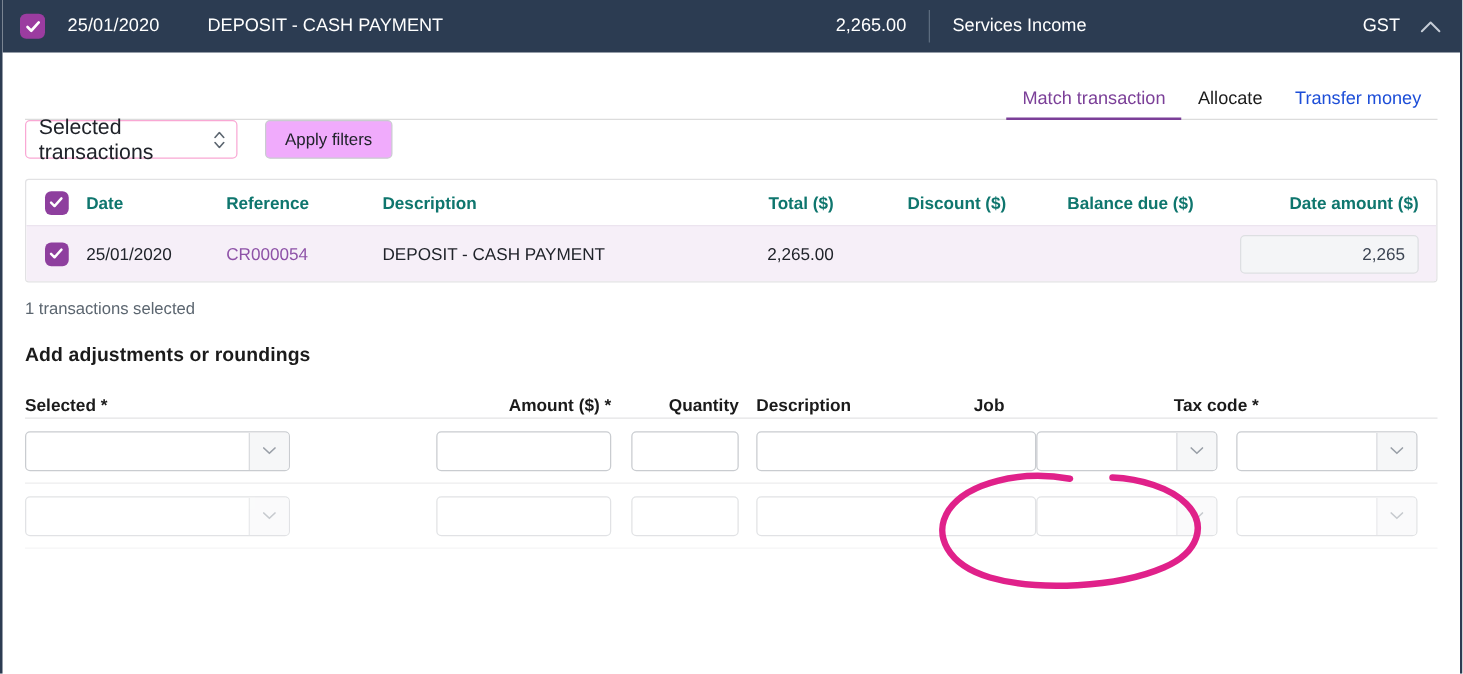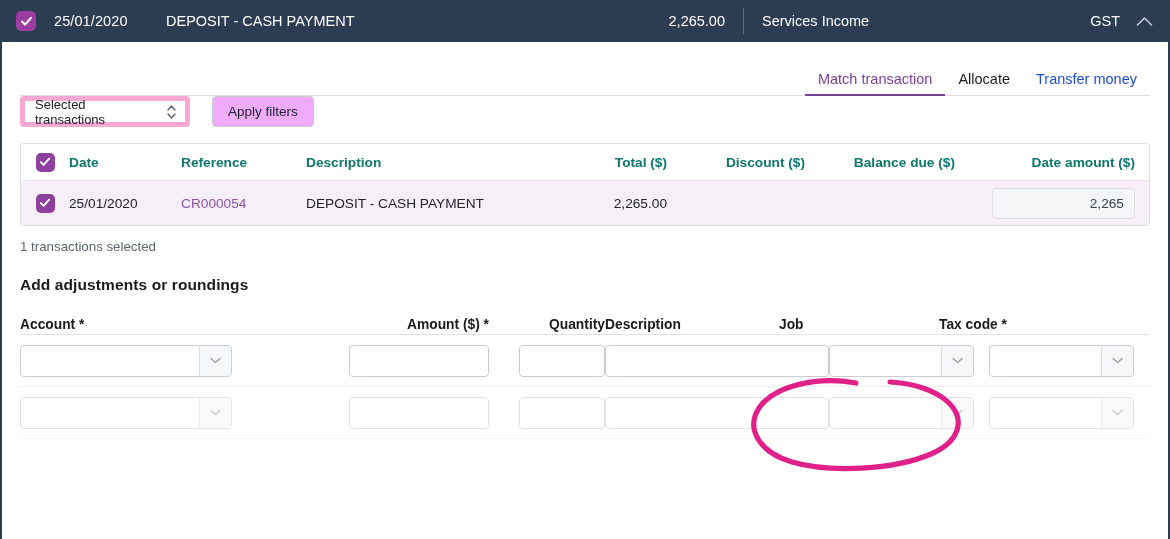--- a/index.html
+++ b/index.html
@@ -108,26 +108,26 @@
     font-size: 13px;
     color: #5c6670;
     margin-top: 23px;
     margin-bottom: 6px;
   }
   .filter-row { display: flex; align-items: center; gap: 22px; }
 
   .select-box {
     position: relative;
     width: 170px; height: 31px;
-    border: 5px solid #f9a8d4;
+    border: 1px solid #f9a8d4;
     border-radius: 4px;
     background: #fff;
     display: flex; align-items: center;
     padding: 0 28px 0 10px;
-    font-size: 13px;
+    font-size: 17px;
     color: #20232a;
     cursor: pointer;
   }
   .select-box .stepper {
     position: absolute; right: 9px; top: 50%;
     transform: translateY(-50%);
     display: flex; flex-direction: column; gap: 2px;
   }
   .btn-secondary {
     height: 31px;
@@ -219,21 +219,21 @@
   .adj-row {
     display: flex;
     align-items: center;
     height: 52px;
     border-bottom: 1px solid #ededee;
   }
   .adj-row.faded { opacity: .55; }
 
   .col-account  { width: 325px; flex: 0 0 auto; }
   .col-amount   { width: 160px; flex: 0 0 auto; text-align: right; padding-right: 16px;}
-  .col-qty      { width: 100px; flex: 0 0 auto; text-align: right; }
+  .col-qty      { width: 100px; flex: 0 0 auto; text-align: right; padding-right: 14px;}
   .col-desc     { flex: 1 1 auto; }
   .col-job      { width: 160px; flex: 0 0 auto; }
   .col-tax      { width: 165px; flex: 0 0 auto; }
   .col-del      { width: 46px; flex: 0 0 auto; display:flex; align-items:center; justify-content:center;}
 
   .ti {
     height: 32px;
     border: 1px solid #c9ccd0;
     border-radius: 4px;
     background: #fff;
@@ -369,21 +369,21 @@
 
     </div>
 
     <div class="selected-count">1 transactions selected</div>
 
     <div class="section-title">Add adjustments or roundings</div>
 
     <div style="margin-top:14px;">
 
       <div class="adj-head">
-        <div class="col-account">Account *</div>
+        <div class="col-account">Selected *</div>
         <div class="col-amount">Amount ($) *</div>
         <div class="col-qty">Quantity</div>
         <div class="col-desc">Description</div>
         <div class="col-job">Job</div>
         <div class="col-tax">Tax code *</div>
         <div class="col-del"></div>
       </div>
       <div class="adj-sep"></div>
 
       <div class="adj-row">

